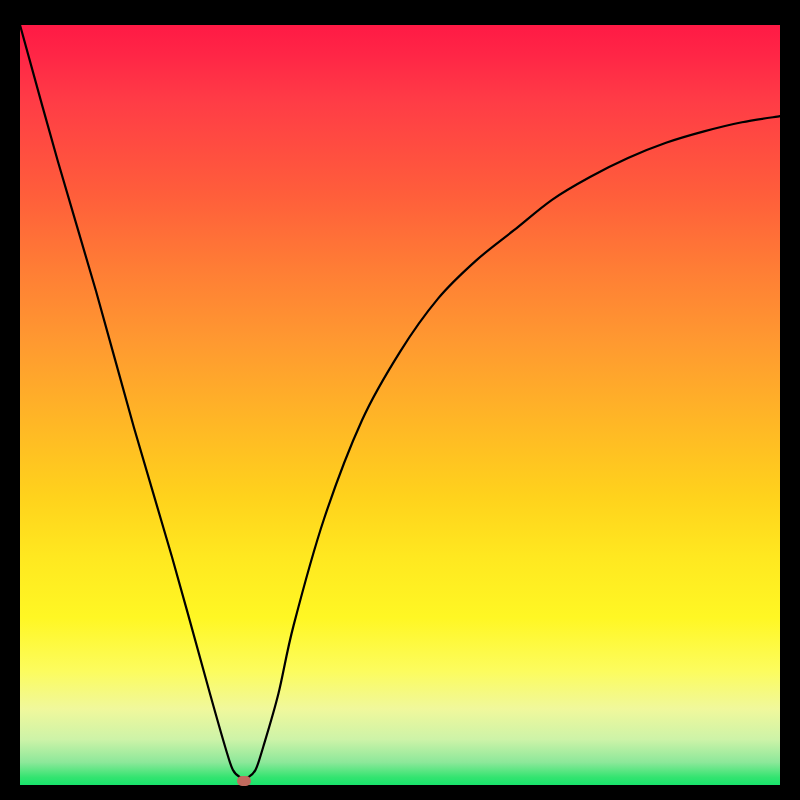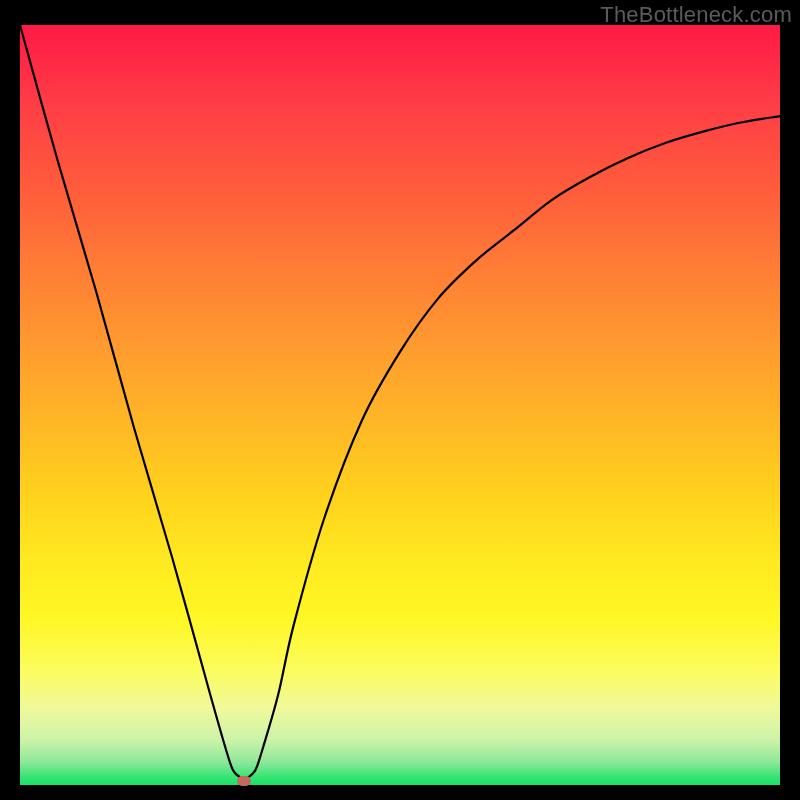--- a/index.html
+++ b/index.html
@@ -63,21 +63,20 @@
     height: 10px;
     background: #c16a5e;
     border-radius: 5px;
     transform: translate(-50%, -50%);
   }
 </style>
 </head>
 <body>
 
 <div class="frame">
-  <div class="watermark">TheBottleneck.com</div>
 
   <div class="plot-area">
     <div class="gradient-bg"></div>
 
     <svg class="curve" viewBox="0 0 760 760" preserveAspectRatio="none">
       <path id="curve-path" fill="none" stroke="#000" stroke-width="2.2" stroke-linecap="round" stroke-linejoin="round" d="M 0.00 0.00 C 6.08 21.89, 25.84 94.24, 38.00 136.80 C 50.16 179.36, 63.84 223.44, 76.00 266.00 C 88.16 308.56, 101.84 360.24, 114.00 402.80 C 126.16 445.36, 139.84 489.44, 152.00 532.00 C 164.16 574.56, 181.49 638.40, 190.00 668.80 C 198.51 699.20, 201.55 709.84, 205.20 722.00 C 208.85 734.16, 210.37 739.94, 212.80 744.80 C 215.23 749.66, 217.97 751.18, 220.40 752.40 C 222.83 753.62, 225.57 753.62, 228.00 752.40 C 230.43 751.18, 233.17 749.66, 235.60 744.80 C 238.03 739.94, 239.55 734.16, 243.20 722.00 C 246.85 709.84, 253.54 688.26, 258.40 668.80 C 263.26 649.34, 266.30 628.37, 273.60 600.40 C 280.90 572.43, 293.06 526.83, 304.00 494.00 C 314.94 461.17, 329.84 421.95, 342.00 395.20 C 354.16 368.45, 367.84 346.26, 380.00 326.80 C 392.16 307.34, 405.84 288.19, 418.00 273.60 C 430.16 259.01, 443.84 246.54, 456.00 235.60 C 468.16 224.66, 481.84 214.93, 494.00 205.20 C 506.16 195.47, 519.84 183.31, 532.00 174.80 C 544.16 166.29, 557.84 158.69, 570.00 152.00 C 582.16 145.31, 595.84 138.47, 608.00 133.00 C 620.16 127.53, 633.84 122.06, 646.00 117.80 C 658.16 113.54, 671.84 109.68, 684.00 106.40 C 696.16 103.12, 709.84 99.71, 722.00 97.28 C 734.16 94.85, 753.92 92.17, 760.00 91.20"></path>
     </svg>
 
     <div id="marker" class="marker" style="left: 224.2px; top: 756.2px;"></div>
   </div>

